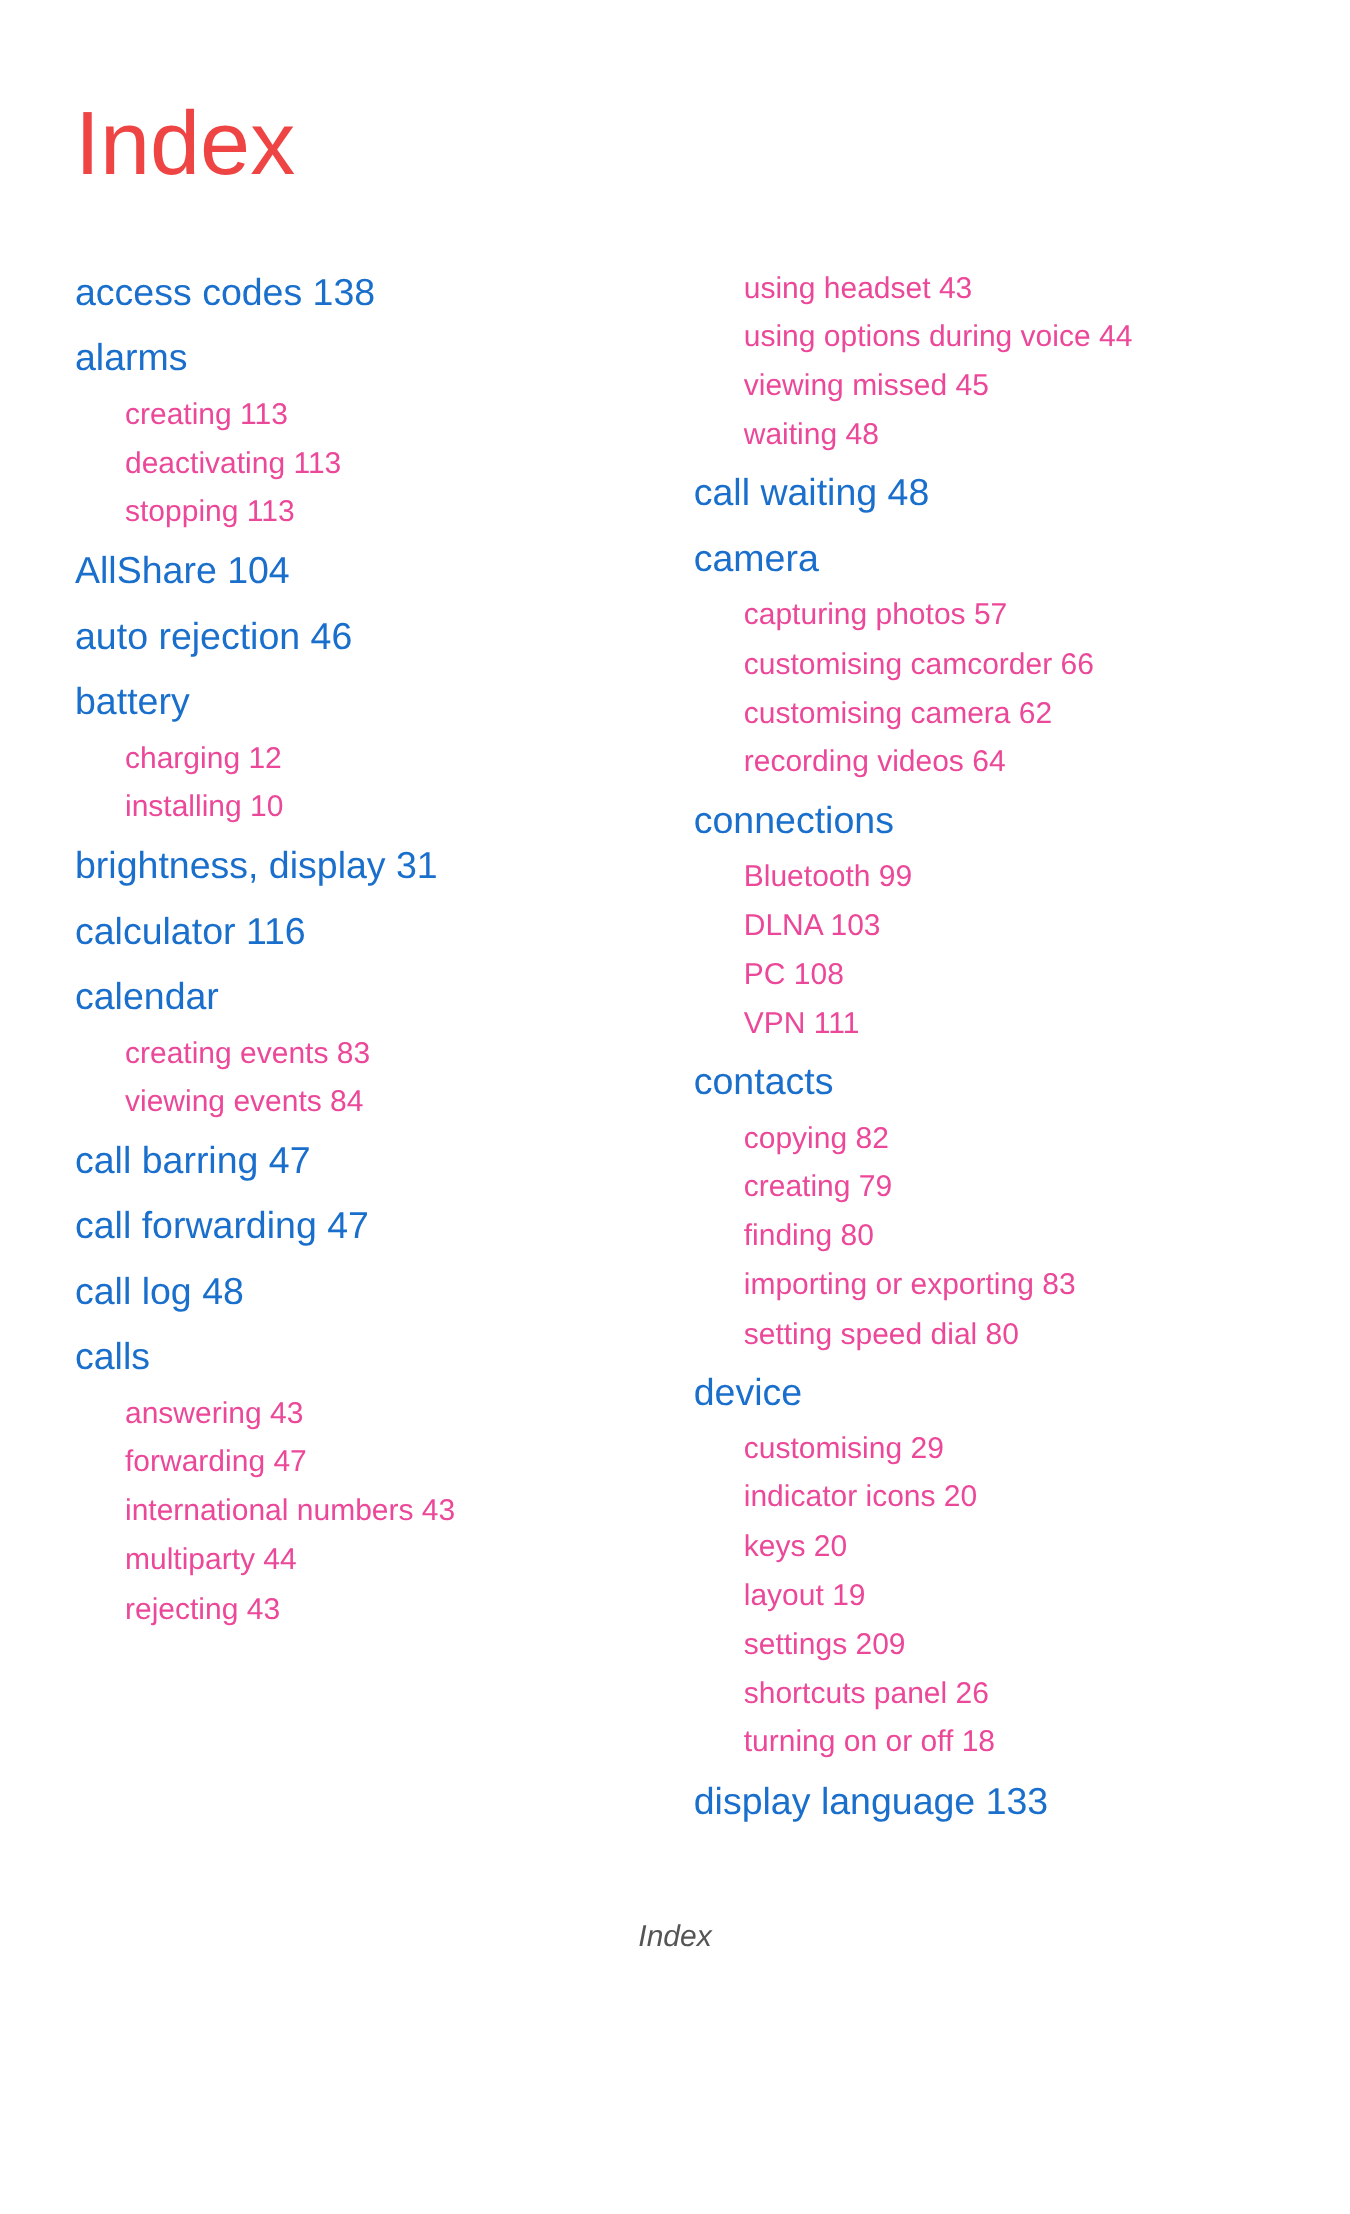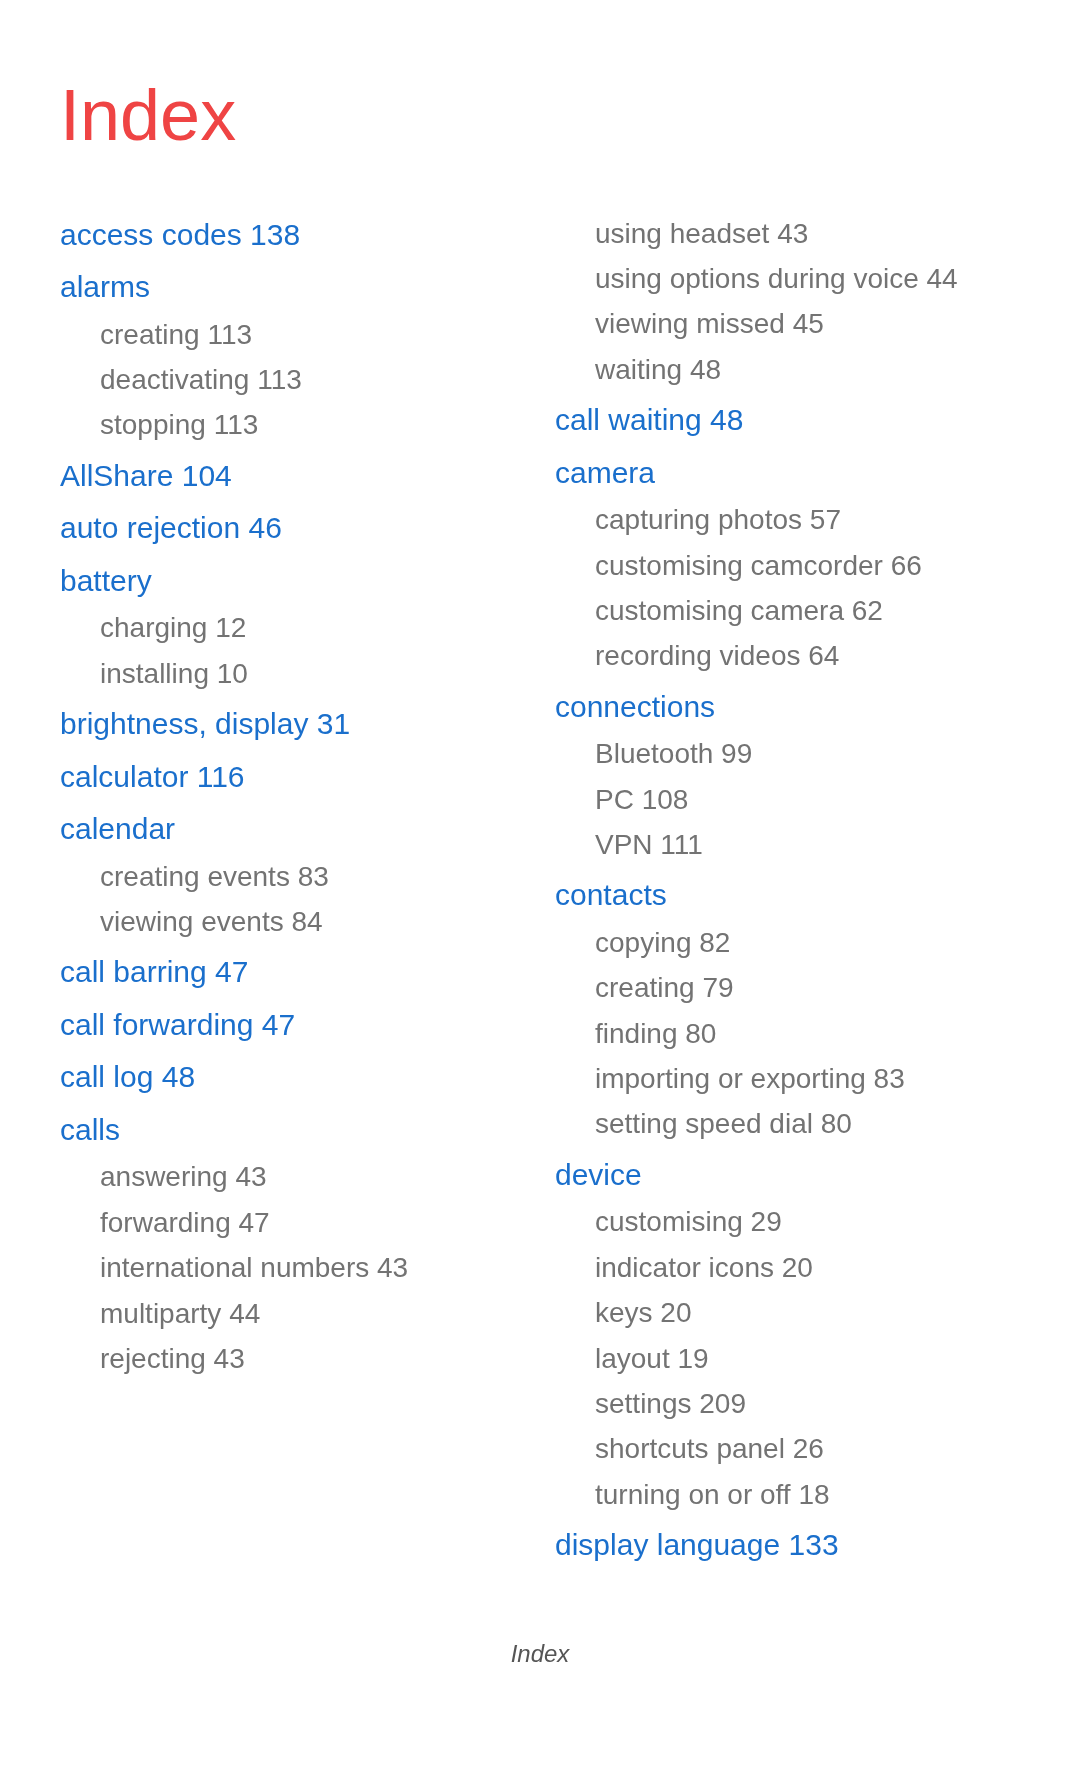--- a/index.html
+++ b/index.html
@@ -34,22 +34,22 @@
       margin-bottom: 2px;
     }
     .entry-link {
       color: #1a6fcc;
       font-size: 30px;
       font-weight: 400;
       cursor: pointer;
     }
     .sub-item {
       padding-left: 40px;
-      color: #737373;
-      font-size: 28px;
+      color: #ec4899;
+      font-size: 24px;
       line-height: 1.55;
     }
     .section {
       margin-bottom: 6px;
     }
     .footer {
       text-align: center;
       margin-top: 60px;
       color: #555;
       font-style: italic;
@@ -125,20 +125,21 @@
       <div class="section">
         <div class="entry"><span class="entry-link">camera</span></div>
         <div class="sub-item entry">capturing photos    57</div>
         <div class="sub-item entry">customising camcorder    66</div>
         <div class="sub-item entry">customising camera    62</div>
         <div class="sub-item entry">recording videos    64</div>
       </div>
       <div class="section">
         <div class="entry"><span class="entry-link">connections</span></div>
         <div class="sub-item entry">Bluetooth    99</div>
+        <div class="sub-item entry">DLNA    103</div>
         <div class="sub-item entry">PC    108</div>
         <div class="sub-item entry">VPN    111</div>
       </div>
       <div class="section">
         <div class="entry"><span class="entry-link">contacts</span></div>
         <div class="sub-item entry">copying    82</div>
         <div class="sub-item entry">creating    79</div>
         <div class="sub-item entry">finding    80</div>
         <div class="sub-item entry">importing or exporting    83</div>
         <div class="sub-item entry">setting speed dial    80</div>

